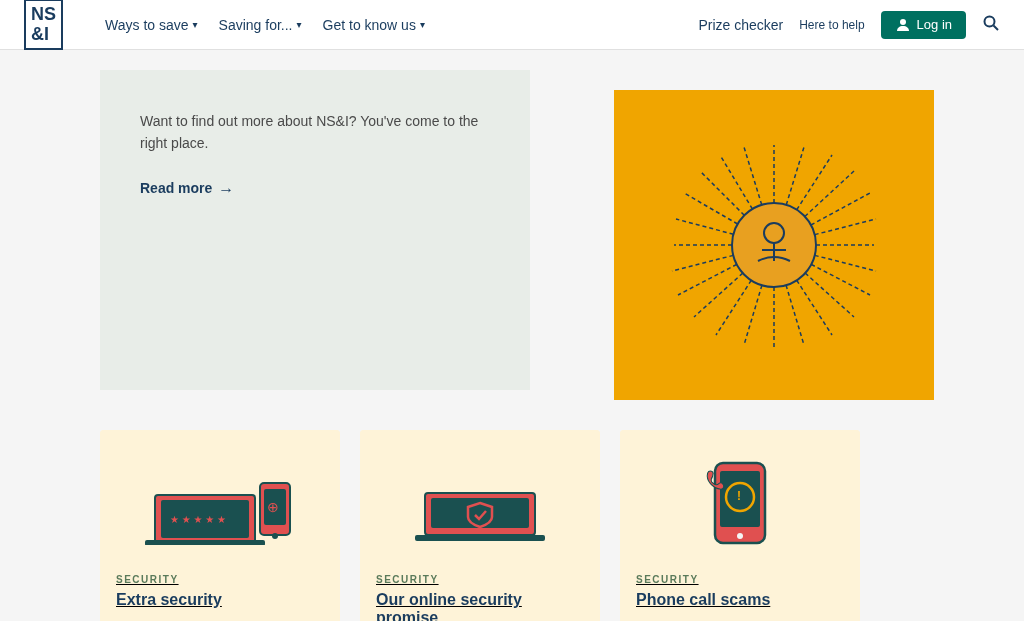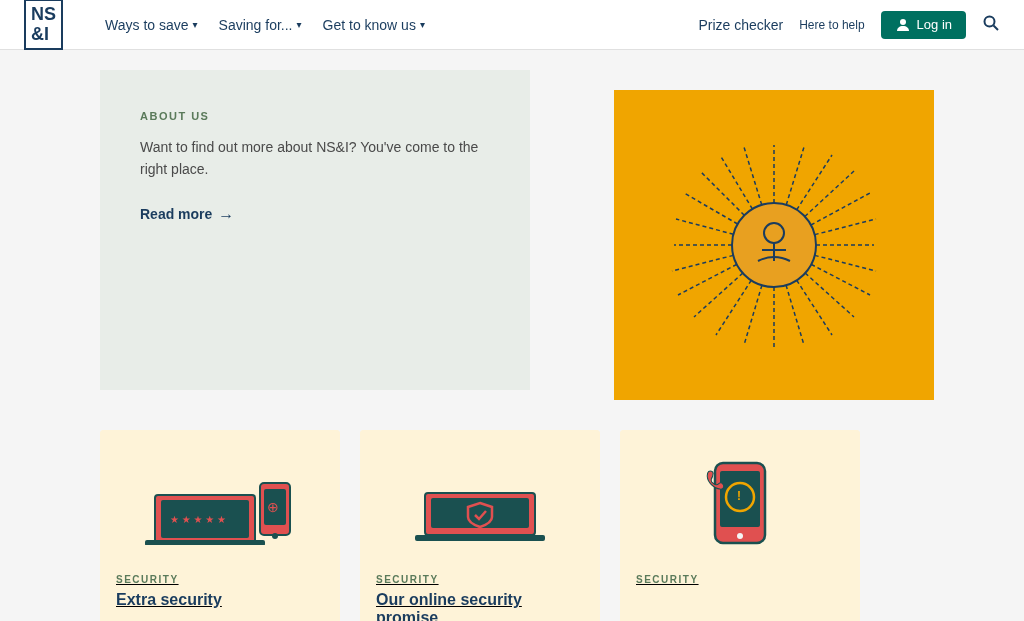--- a/index.html
+++ b/index.html
@@ -243,21 +243,20 @@
         <line x1="11.5" y1="11.5" x2="16" y2="16"></line>
       </svg>
     </button>
   </div>
 </nav>
 
 <div class="main-content">
 
   <div class="hero-section">
     <div class="hero-text-box">
-      <div class="about-us-label">ABOUT US</div>
       <p class="hero-desc">Want to find out more about NS&amp;I? You've come to the right place.</p>
       <a class="read-more-link">
         <span>Read more</span>
         <span class="arrow">→</span>
       </a>
     </div>
 
     <div class="hero-image-box">
       <svg width="240" height="240" viewBox="0 0 240 240">
 
@@ -356,17 +355,18 @@
           <circle cx="85" cy="91" r="3" fill="#f5f5f5"></circle>
 
           <circle cx="85" cy="52" r="14" fill="none" stroke="#f0a500" stroke-width="2.5"></circle>
           <text x="82" y="55" font-size="12" font-weight="bold" fill="#f0a500">!</text>
 
           <path d="M75 38 Q72 42 74 46 Q80 52 84 48 Q86 46 88 47 Q92 50 91 53 Q90 56 87 56 Q78 55 72 48 Q66 41 68 33 Q69 30 72 30 Q75 30 76 33 Z" fill="#e05050" stroke="#1a5050" stroke-width="1.5" transform="translate(5,5) scale(0.7)"></path>
         </svg>
       </div>
       <div class="card-body">
         <div class="card-category">SECURITY</div>
+        <div class="card-title">Phone call scams</div>
       </div>
     </div>
 
   </div>
 </div>
 
 </body></html>

